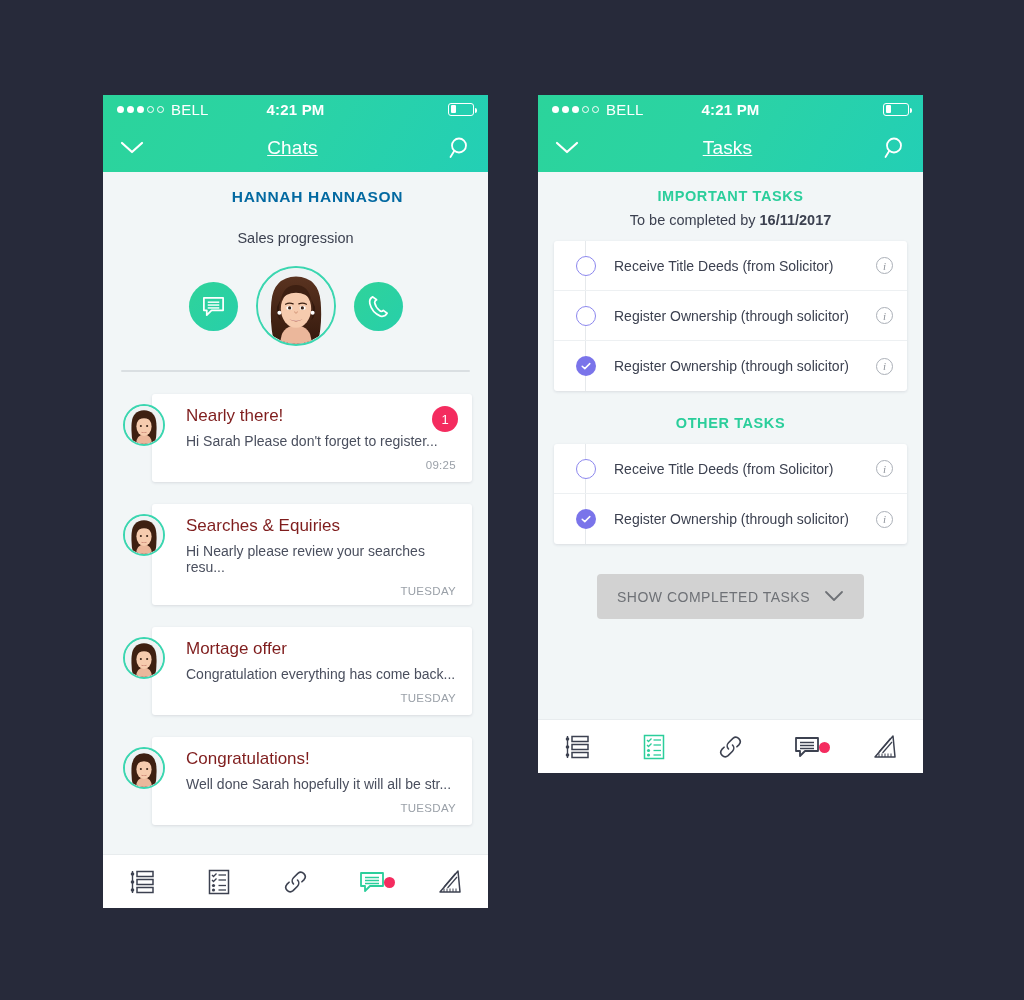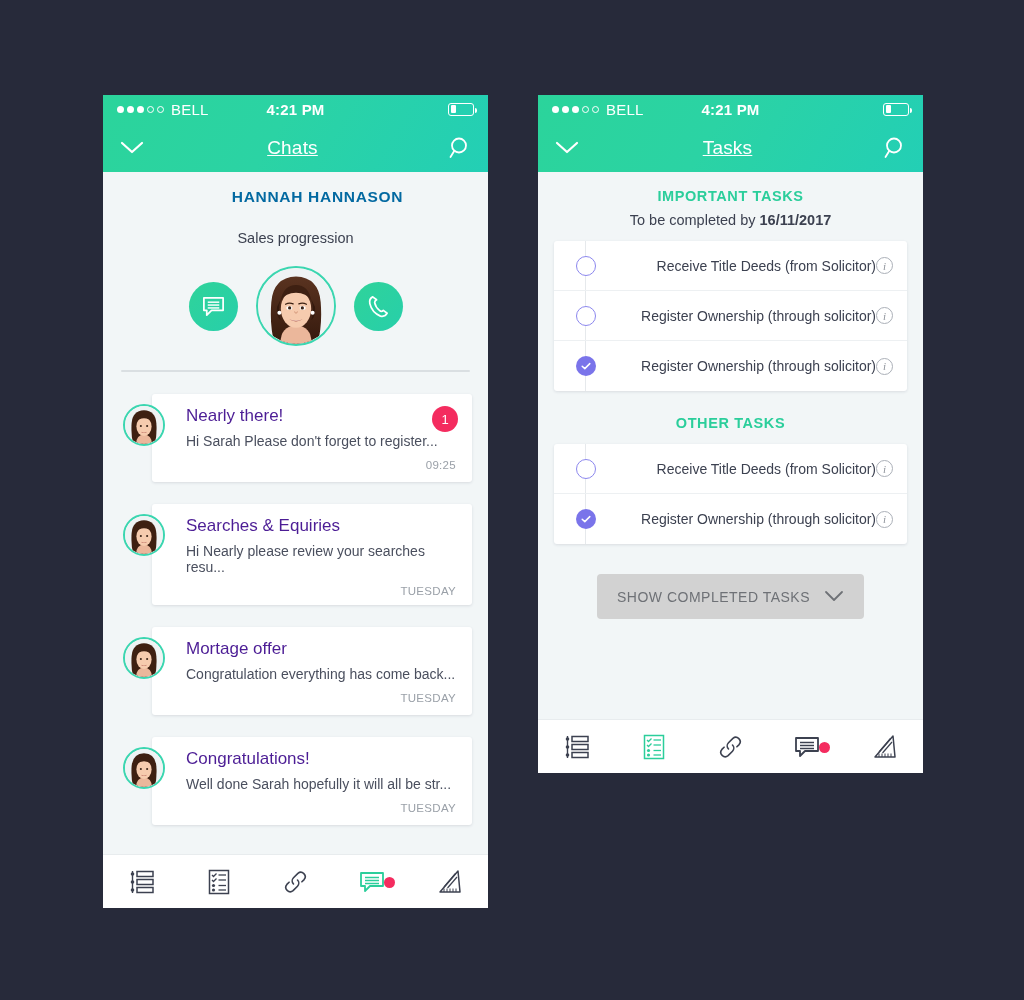--- a/index.html
+++ b/index.html
@@ -122,21 +122,21 @@
     padding: 12px 16px 8px 34px;
     min-height: 88px;
   }
   .avatar-sm {
     position: absolute; left: 4px; top: 10px;
     width: 42px; height: 42px; border-radius: 50%;
     border: 2px solid #3BD6B0; overflow: hidden;
     background: #F2F6F7; z-index: 3;
   }
   .avatar-sm img, .avatar-sm svg { width: 100%; height: 100%; display: block; }
-  .chat-title { font-size: 17px; color: #4c1d95; margin-bottom: 7px; }
+  .chat-title { font-size: 17px; color: #7f1d1d; margin-bottom: 7px; }
   .chat-snippet { font-size: 14px; color: #4A4F5E; }
   .chat-time {
     text-align: right; font-size: 11.5px; color: #9AA0A8;
     margin-top: 10px; letter-spacing: .3px;
   }
   .badge {
     position: absolute; right: 14px; top: 12px;
     width: 26px; height: 26px; border-radius: 50%;
     background: #F42C5F; color: #fff;
     font-size: 13px; display: flex; align-items: center; justify-content: center;
@@ -164,21 +164,20 @@
   .task-card::before {
     content: "";
     position: absolute; left: 31px; top: 0; bottom: 0;
     width: 1px; background: #E6E9EC;
   }
   .task-row {
     display: flex; align-items: center;
     height: 50px; padding: 0 14px 0 0;
     border-bottom: 1px solid #EDF0F2;
     position: relative;
-    text-align: right;
   }
   .task-row:last-child { border-bottom: none; }
   .cbox {
     width: 20px; height: 20px; border-radius: 50%;
     margin: 0 18px 0 22px; flex: none;
     display: flex; align-items: center; justify-content: center;
     cursor: pointer; position: relative; z-index: 2;
   }
   .cbox.off { border: 1.6px solid #8C87EE; background: #fff; }
   .cbox.on  { background: #7A74EA; }

